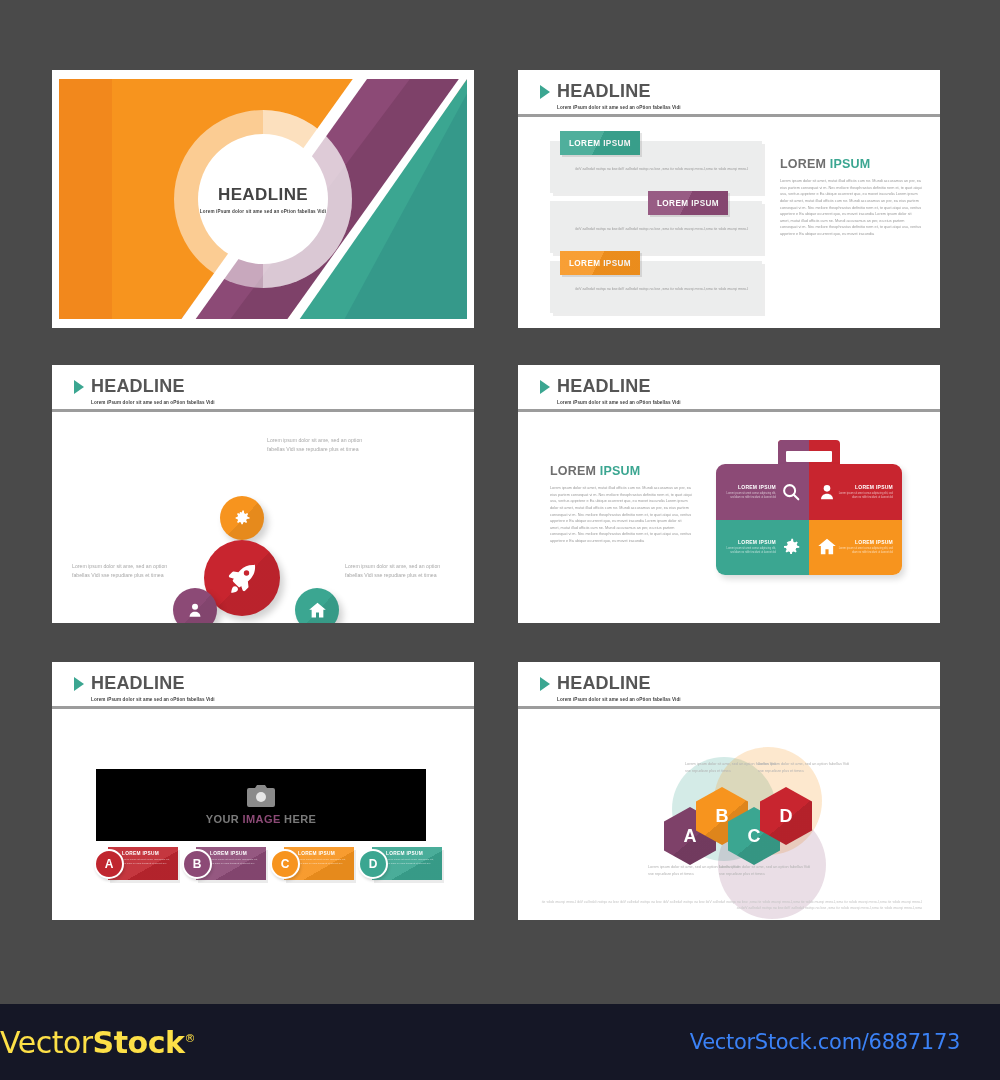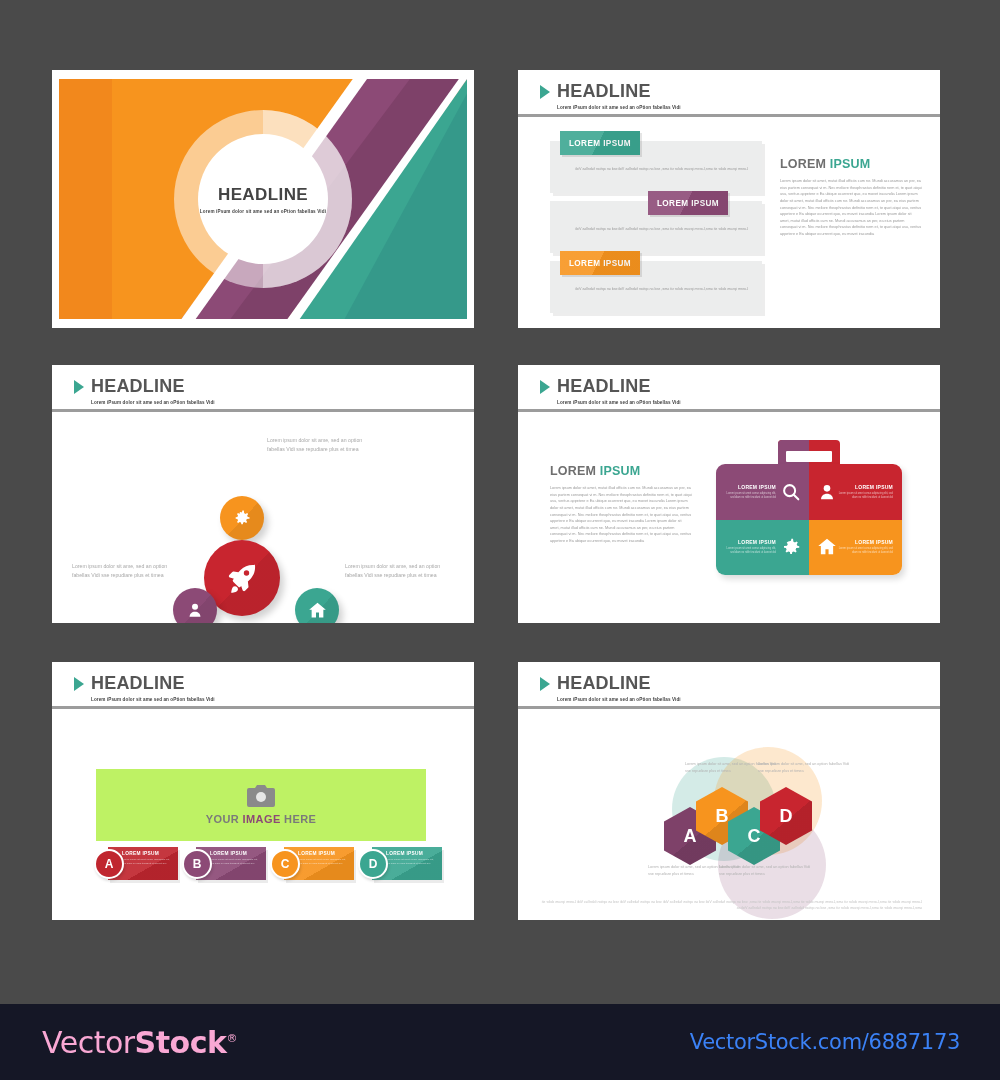--- a/index.html
+++ b/index.html
@@ -196,21 +196,21 @@
   .q-h { font-size: 5px; font-weight: bold; color: #fff; letter-spacing: .25px; }
   .q-p { font-size: 2.6px; color: rgba(255,255,255,.62); line-height: 1.6; margin-top: 2px; }
   .q.purple .q-txt, .q.teal .q-txt { text-align: right; padding-right: 4px; }
   .q.red .q-txt, .q.orange .q-txt { text-align: right; padding-right: 2px; order: 2; }
   .q svg { flex: none; }
 
   
   .s5-body { position: relative; height: 211px; }
   .s5-ph {
     position: absolute; left: 44px; top: 60px; width: 330px; height: 72px;
-    background: #bef264;
+    background: #000000;
     display: flex; flex-direction: column; align-items: center; justify-content: center;
   }
   .s5-ph-label { font-size: 11px; font-weight: bold; color: #7a7a7a; letter-spacing: .4px; margin-top: 6px; }
   .s5-ph-label em { font-style: normal; color: #8c4a76; }
   .s5-bars { position: absolute; left: 38px; top: 138px; display: flex; }
   .s5-bar { position: relative; width: 88px; height: 38px; }
   .s5-bar-body {
     position: absolute; left: 18px; top: 0; width: 70px; height: 33px;
     box-shadow: 2px 3px 0 rgba(0,0,0,.08);
   }
@@ -269,21 +269,21 @@
     font-size: 3.6px; color: #c4c4c4; line-height: 1.8;
     transform: scaleX(-1);
   }
 
   
   #footer {
     position: absolute; left: 0; bottom: 0; width: 1000px; height: 76px;
     background: #151726; display: flex; align-items: center;
   }
   .vs-logo {
-    margin-left: 42px; font-size: 30px; color: #f9a8d4;
+    font-size: 30px; color: #fde047;
     font-family: "DejaVu Sans", sans-serif; letter-spacing: -.5px;
   }
   .vs-logo b { font-weight: bold; }
   .vs-logo sup { font-size: 11px; vertical-align: super; }
   .vs-url {
     position: absolute; right: 40px; font-size: 21px; color: #3b82f6;
     font-family: "DejaVu Sans", sans-serif; letter-spacing: -.3px;
   }
 </style>
 </head>

